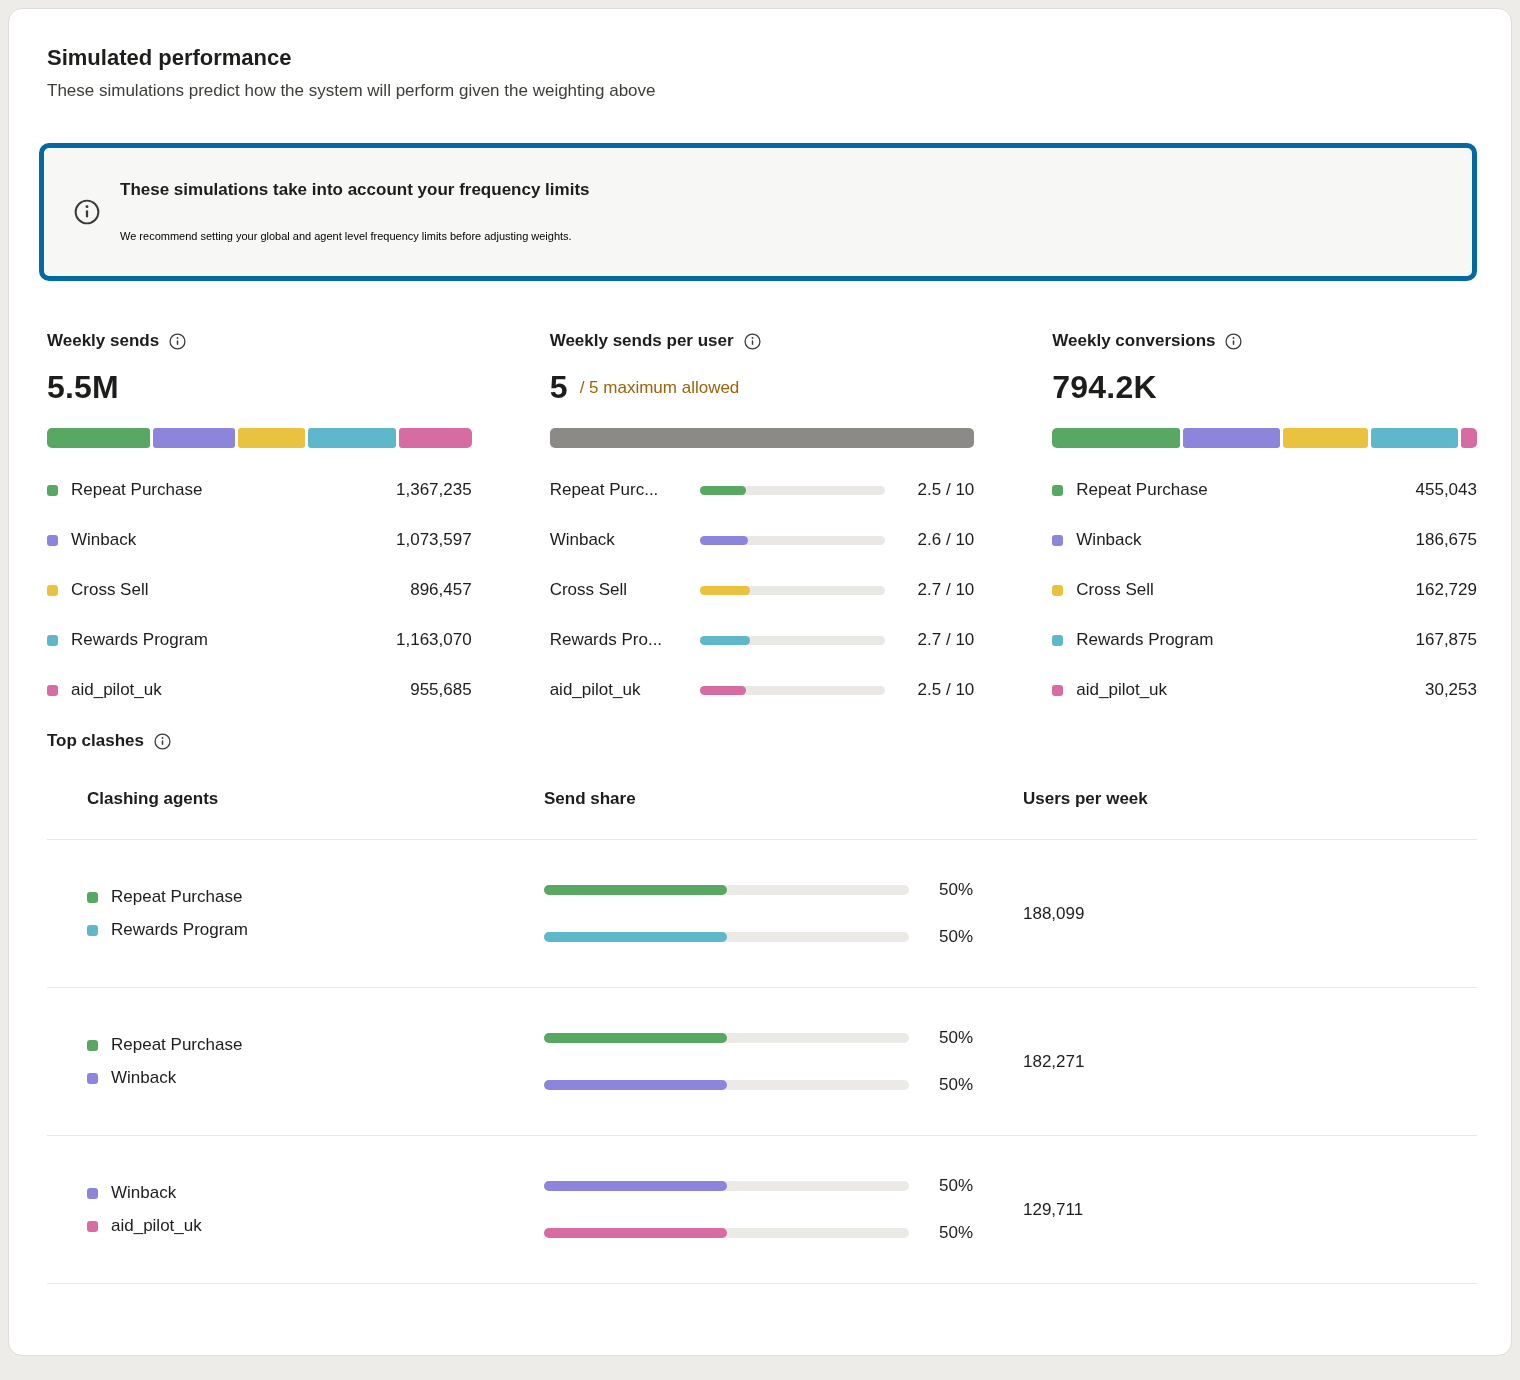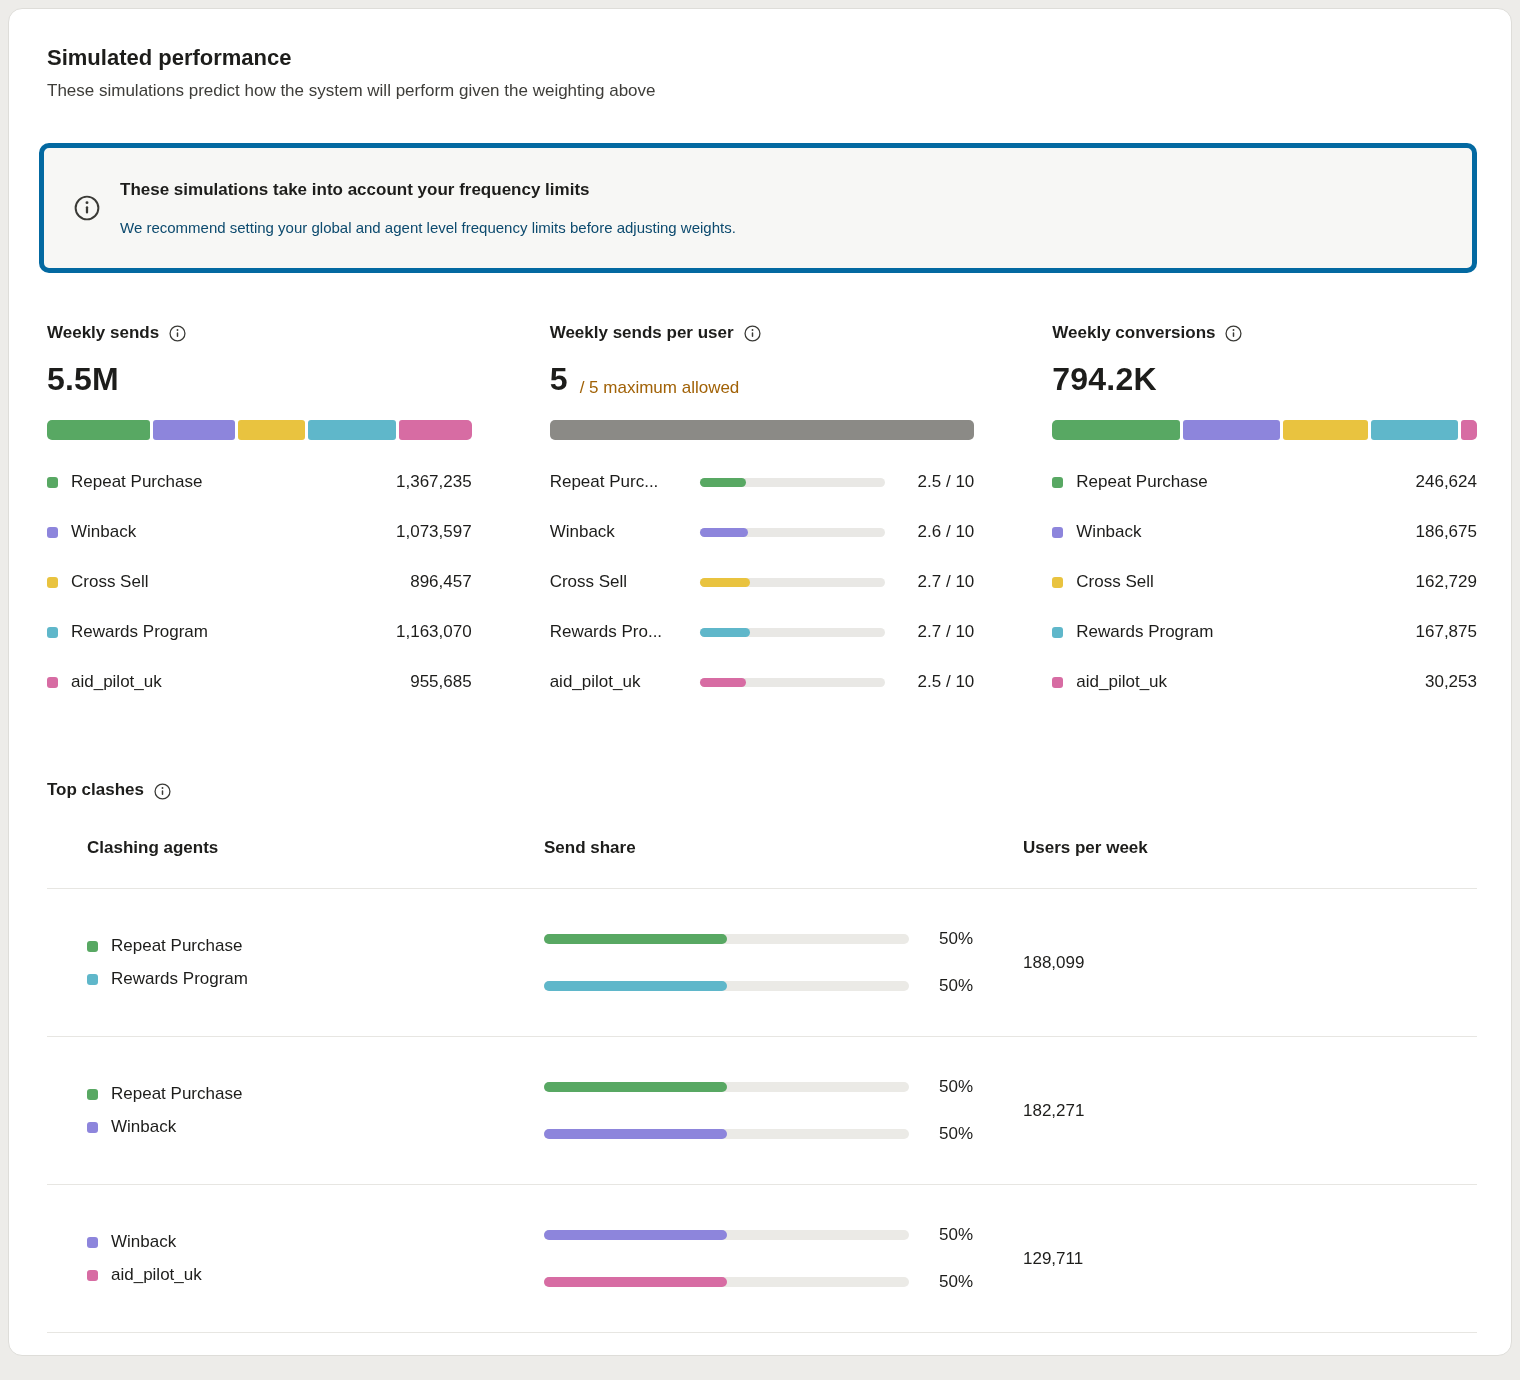--- a/index.html
+++ b/index.html
@@ -37,37 +37,37 @@
     border: 5px solid #0369a1;
     border-radius: 10px;
     padding: 28px 30px;
     margin: 0 0 50px 0;
   }
   .i-wrap { display: inline-flex; align-items: center; justify-content: center; color: #3A3A36; flex: none; }
   .banner-i svg { width: 26px; height: 26px; }
   .small-i svg { width: 17px; height: 17px; }
   .banner-text { padding-top: 2px; }
   .banner-title { font-size: 17px; font-weight: 600; line-height: 24px; }
-  .banner-desc { font-size: 15px; color: #0c4a6e; line-height: 24px; margin-top: 14px; }
+  .banner-desc { font-size: 11px; color: #000000; line-height: 24px; margin-top: 22px; }
 
   
   .metrics {
     display: grid;
     grid-template-columns: repeat(3, 1fr);
     column-gap: 78px;
     margin: 0 0 0 8px;
   }
   .panel-head {
     display: flex;
     align-items: center;
     gap: 10px;
     font-size: 17px;
     font-weight: 600;
   }
-  .big-row { display: flex; align-items: flex-end; gap: 12px; margin: 18px 0 22px 0; }
+  .big-row { display: flex; align-items: center; gap: 12px; margin: 18px 0 22px 0; }
   .big { font-size: 32px; font-weight: 700; letter-spacing: 0.2px; }
   .big-suffix { font-size: 17px; color: #a16207; }
   .stacked {
     display: flex;
     gap: 3px;
     height: 20px;
     border-radius: 5px;
     overflow: hidden;
   }
   .seg { flex: 0 0 auto; flex-basis: 0; border-radius: 3px; }
@@ -94,25 +94,25 @@
     border-radius: 5px;
     position: relative;
     flex: none;
   }
   .prog-fill { position: absolute; left: 0; top: 0; height: 100%; border-radius: 5px; }
   .prog-value { margin-left: auto; font-size: 17px; }
 
   
   .clashes-head-row {
     display: flex;
-    align-items: flex-end;
+    align-items: center;
     gap: 10px;
     font-size: 17px;
     font-weight: 600;
-    margin: 88px 0 0 8px;
+    margin: 31px 0 0 8px;
   }
   .clash-table { margin-left: 8px; }
   .clash-head {
     display: grid;
     grid-template-columns: 497px 479px 1fr;
     margin-top: 38px;
     padding-bottom: 30px;
     border-bottom: 1px solid #E7E6E2;
     font-size: 17px;
     font-weight: 600;
@@ -289,21 +289,21 @@
           <div class="seg" style="flex-grow: 246624; background: rgb(88, 168, 99);"></div>
           <div class="seg" style="flex-grow: 186675; background: rgb(141, 133, 220);"></div>
           <div class="seg" style="flex-grow: 162729; background: rgb(233, 195, 63);"></div>
           <div class="seg" style="flex-grow: 167875; background: rgb(95, 183, 202);"></div>
           <div class="seg" style="flex-grow: 30253; background: rgb(215, 108, 163);"></div>
         </div>
       <div class="legend">
           <div class="legend-row">
             <span class="dot" style="background:#58A863"></span>
             <span class="legend-label">Repeat Purchase</span>
-            <span class="legend-value">246,624</span>
+            <span class="legend-value">455,043</span>
           </div>
           <div class="legend-row">
             <span class="dot" style="background:#8D85DC"></span>
             <span class="legend-label">Winback</span>
             <span class="legend-value">186,675</span>
           </div>
           <div class="legend-row">
             <span class="dot" style="background:#E9C33F"></span>
             <span class="legend-label">Cross Sell</span>
             <span class="legend-value">162,729</span>

